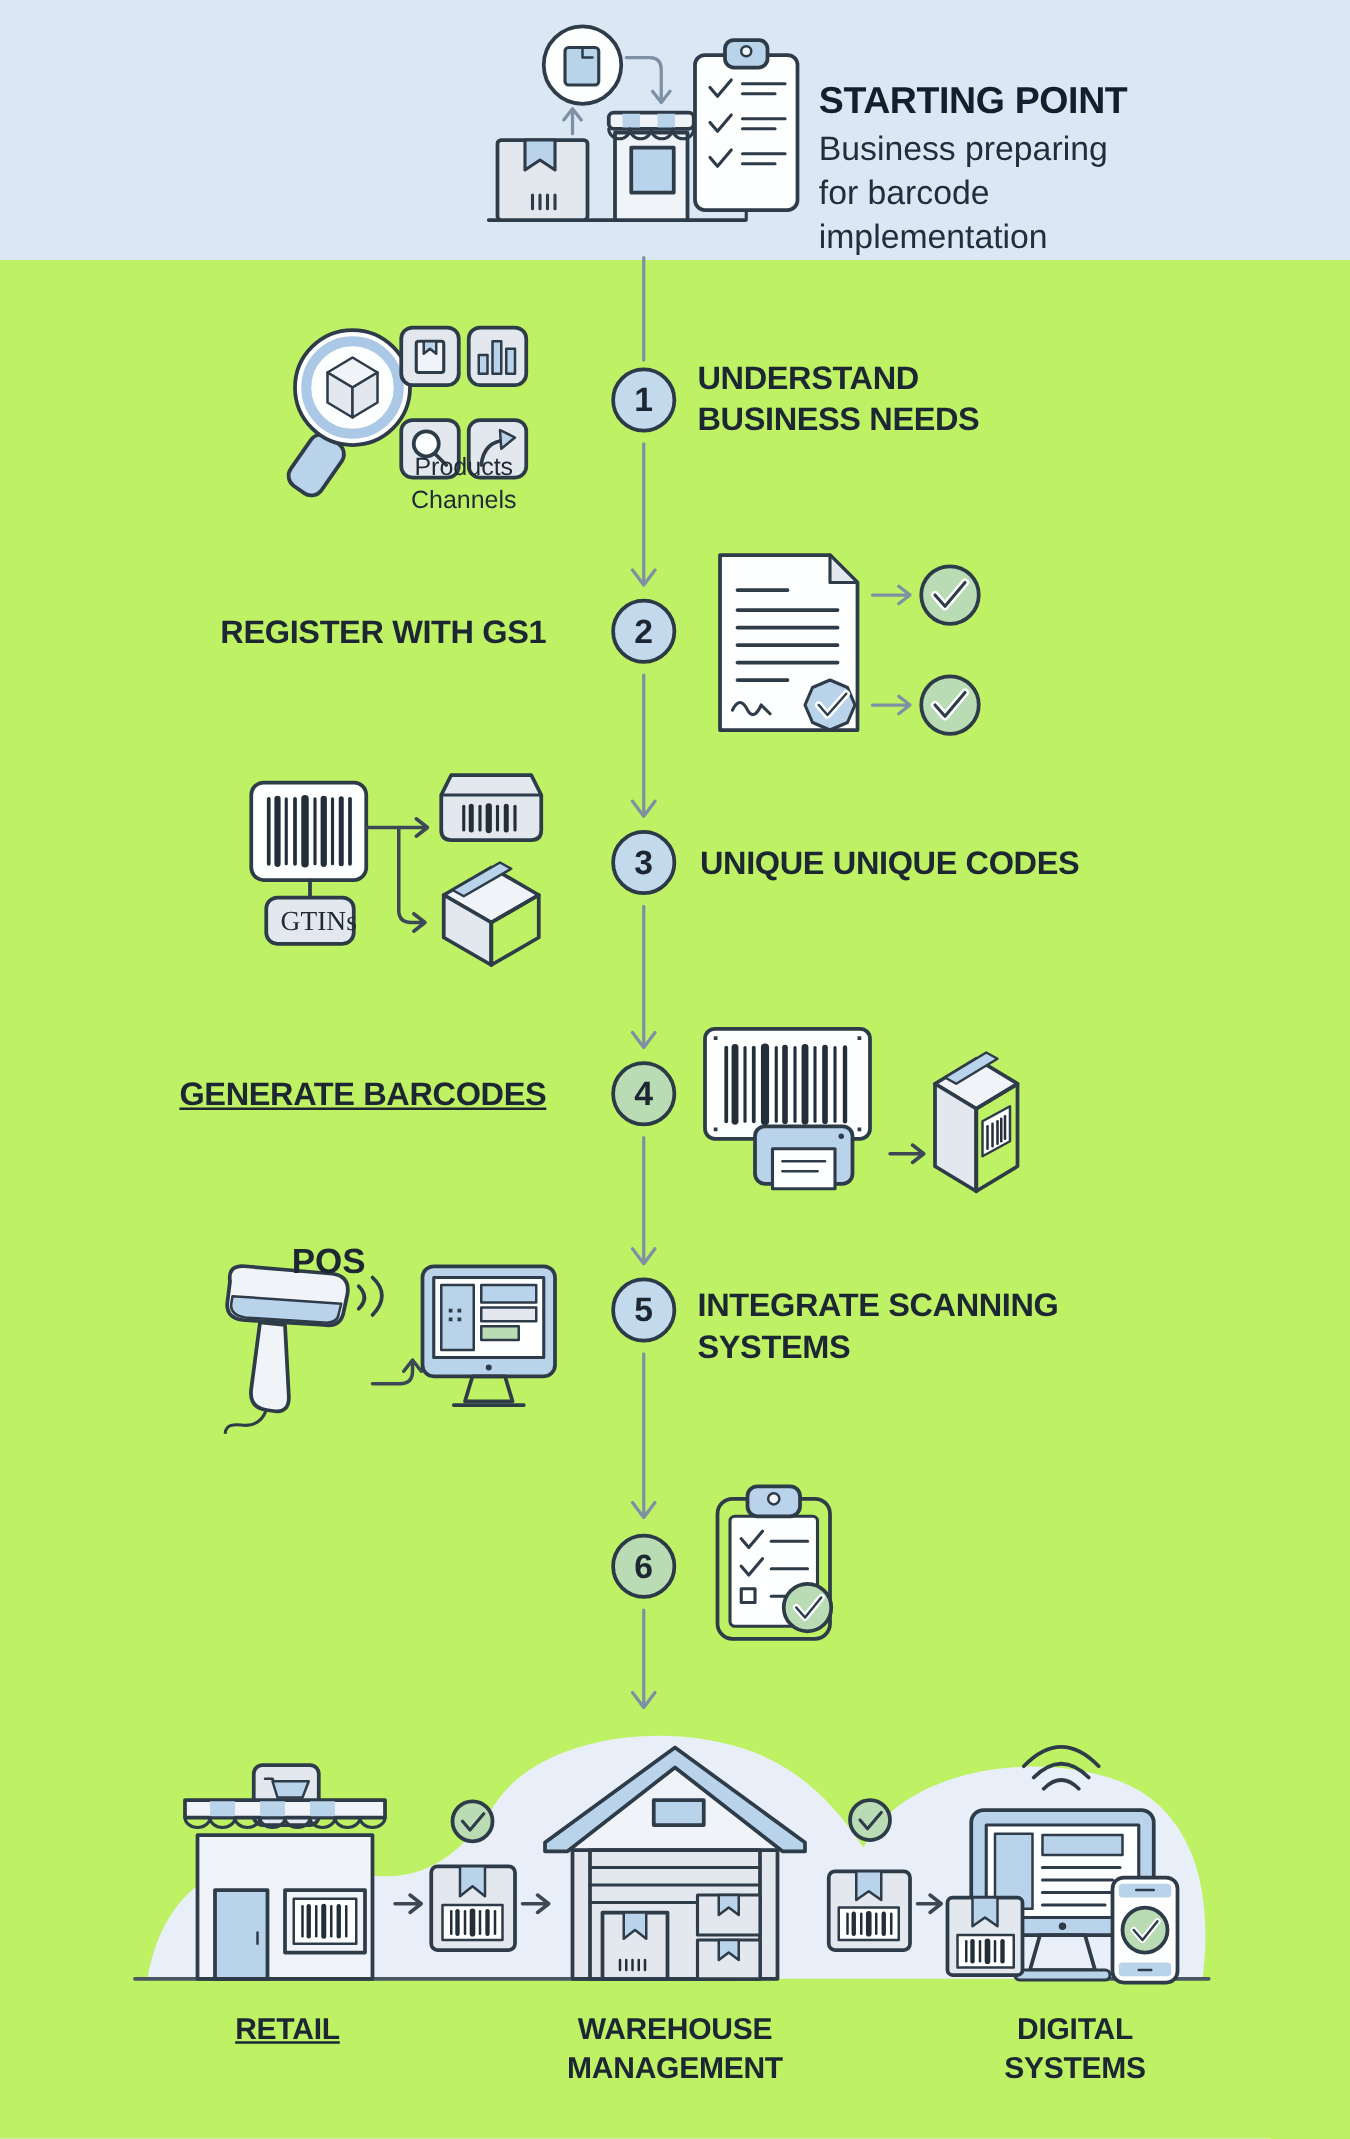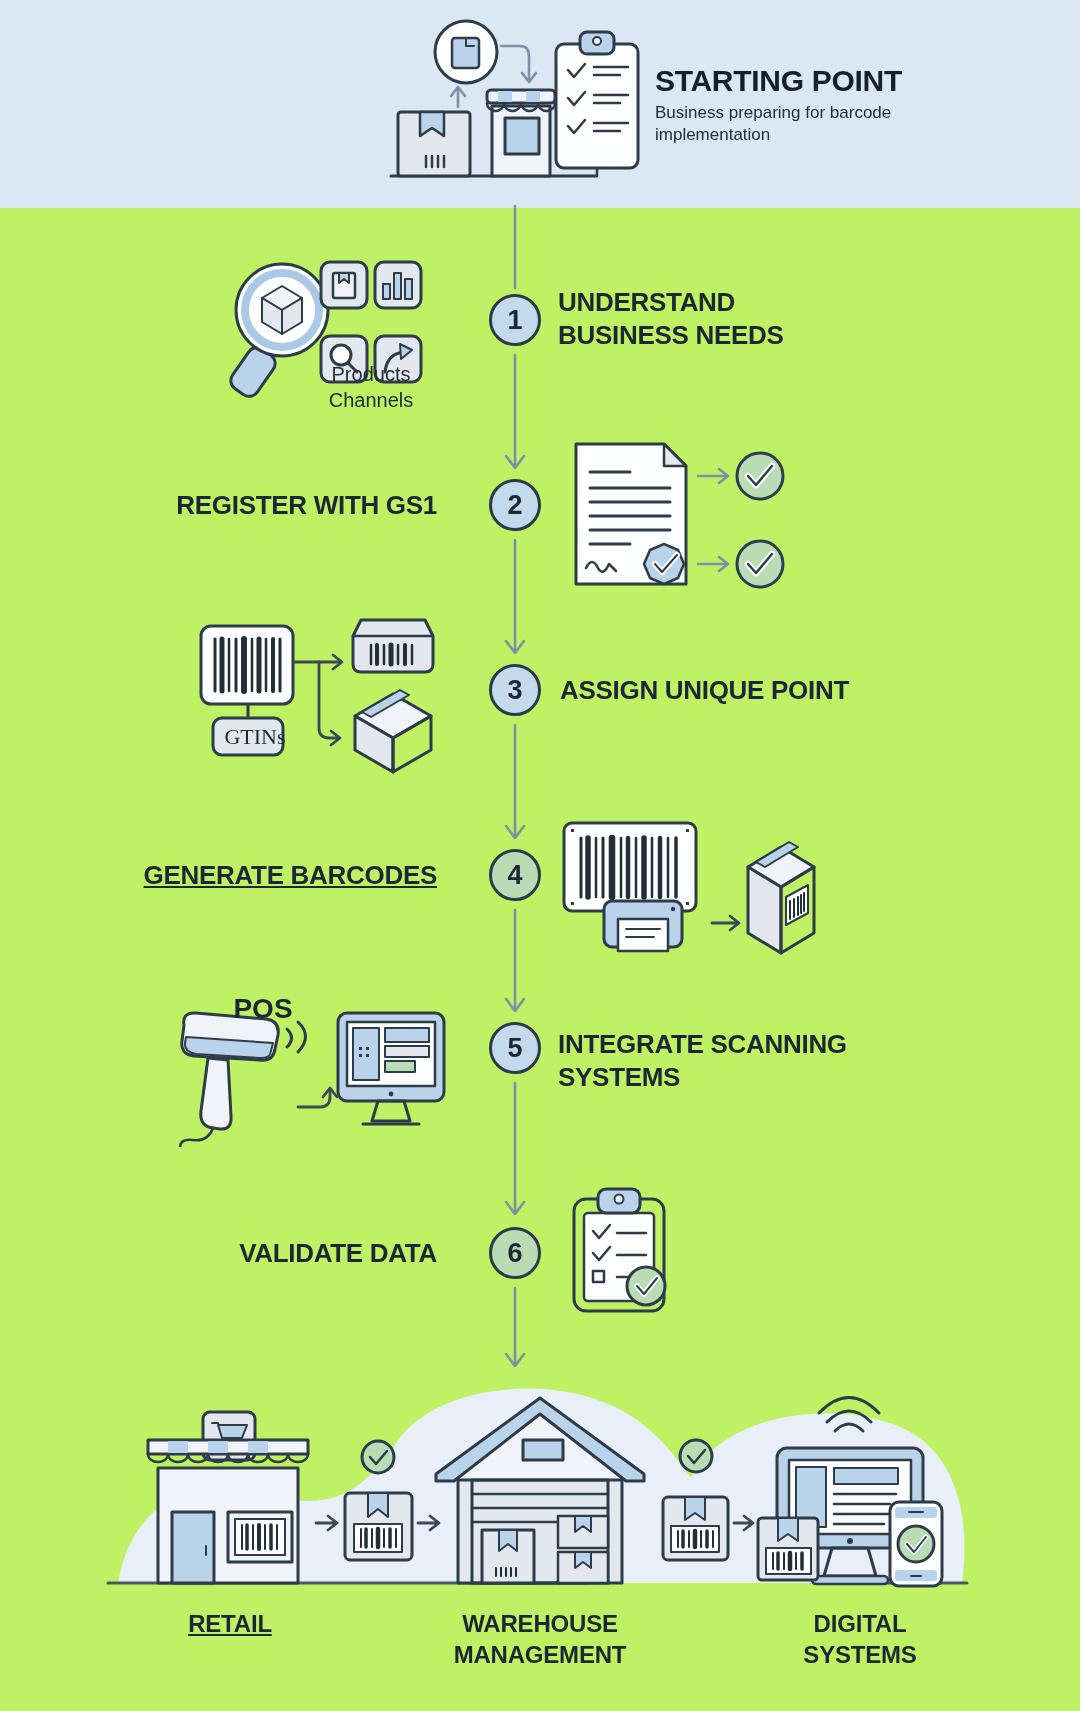--- a/index.html
+++ b/index.html
@@ -1,21 +1,21 @@
 <!DOCTYPE html>
 <html><head>
 <meta charset="utf-8">
 <style>
   html,body{margin:0;padding:0;background:#eef1f6;}
   .canvas{position:relative;width:1080px;height:1711px;background:#bef264;overflow:hidden;
           font-family:"Liberation Sans",sans-serif;color:#1d2731;}
   .header-band{position:absolute;left:0;top:0;width:1080px;height:208px;background:#dce7f4;}
   .abs{position:absolute;}
   .title{font-size:30px;font-weight:bold;letter-spacing:-.3px;color:#151f2b;}
-  .subtitle{font-size:17px;line-height:1.3;color:#232e3a;width:250px;}
+  .subtitle{font-size:27px;line-height:1.3;color:#232e3a;width:250px;}
   .step-label{font-size:26px;font-weight:bold;letter-spacing:-.3px;line-height:1.26;color:#1c2733;}
   .right-align{text-align:right;}
   .circle{position:absolute;width:52px;height:52px;border-radius:50%;border:3px solid #2c3947;
           box-sizing:border-box;display:flex;align-items:center;justify-content:center;
           font-size:27px;font-weight:bold;color:#1c2733;}
   .circle.blue{background:#c3d9ec;}
   .circle.green{background:#b9dcb4;}
   .mini-label{font-size:20px;color:#1f2a36;text-align:center;}
   .pos-label{font-size:28px;font-weight:bold;color:#1c2733;}
   .gtins-label{font-size:22px;color:#1f2a36;font-family:Liberation Serif, serif;}
@@ -121,24 +121,23 @@
     </div>
   <div class="circle blue" style="left:489px;top:1022px;">
       <span>5</span>
     </div>
   <div class="circle green" style="left:489px;top:1227px;">
       <span>6</span>
     </div>
 
   <div class="abs step-label" style="left:558px;top:286px;width:260px;">UNDERSTAND BUSINESS NEEDS</div>
   <div class="abs step-label right-align" style="left:137px;top:489px;width:300px;">REGISTER WITH GS1</div>
-  <div class="abs step-label" style="left:560px;top:674px;width:340px;">ASSIGN UNIQUE POINT</div>
+  <div class="abs step-label" style="left:560px;top:674px;width:340px;">UNIQUE UNIQUE CODES</div>
   <div class="abs step-label right-align" style="left:107px;top:859px;width:330px;text-decoration:underline;">GENERATE BARCODES</div>
   <div class="abs step-label" style="left:558px;top:1028px;width:300px;">INTEGRATE SCANNING SYSTEMS</div>
-  <div class="abs step-label right-align" style="left:157px;top:1237px;width:280px;">VALIDATE DATA</div>
 
   <svg class="abs" style="left:224px;top:252px;" width="212" height="168" viewBox="0 0 212 168">
     <g>
       <rect x="14" y="96" width="30" height="48" rx="10" transform="rotate(35 29 120)" class="ln fblue"></rect>
       <circle cx="58" cy="58" r="46" class="ln fwhite"></circle>
       <circle cx="58" cy="58" r="37" fill="none" stroke="#abc9e6" stroke-width="8"></circle>
       <polygon points="58,34 78,46 58,58 38,46" class="ln2 fpale"></polygon>
       <polygon points="38,46 58,58 58,82 38,70" class="ln2 fgray"></polygon>
       <polygon points="58,58 78,46 78,70 58,82" class="ln2 fgray"></polygon>
     </g>

